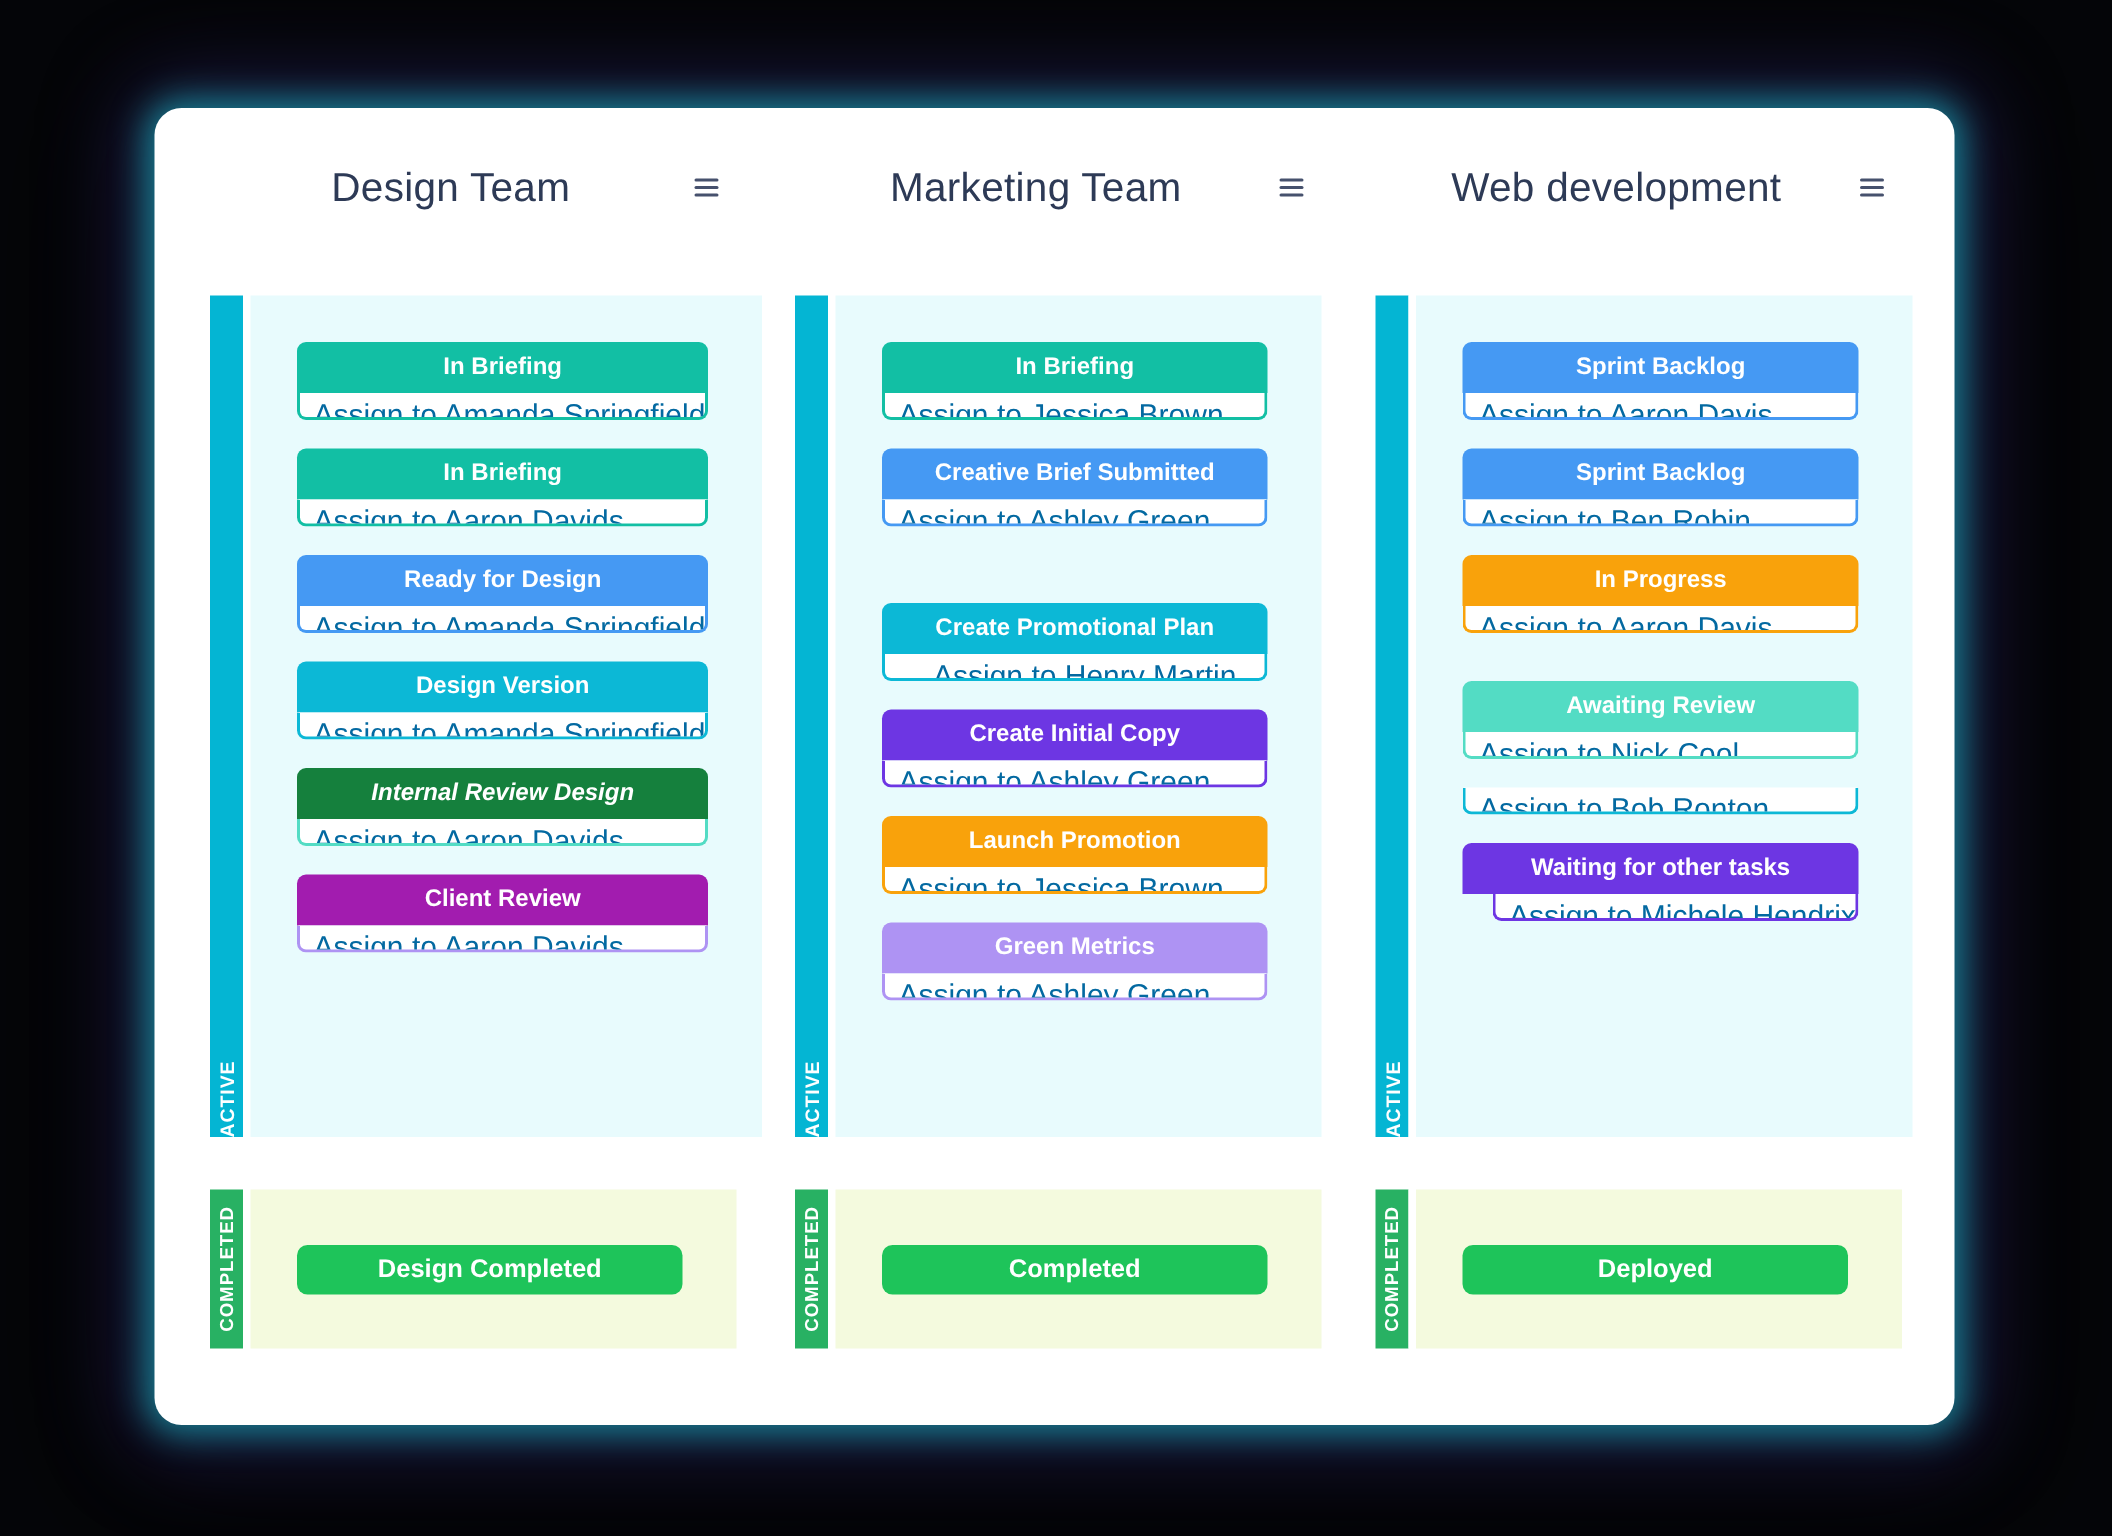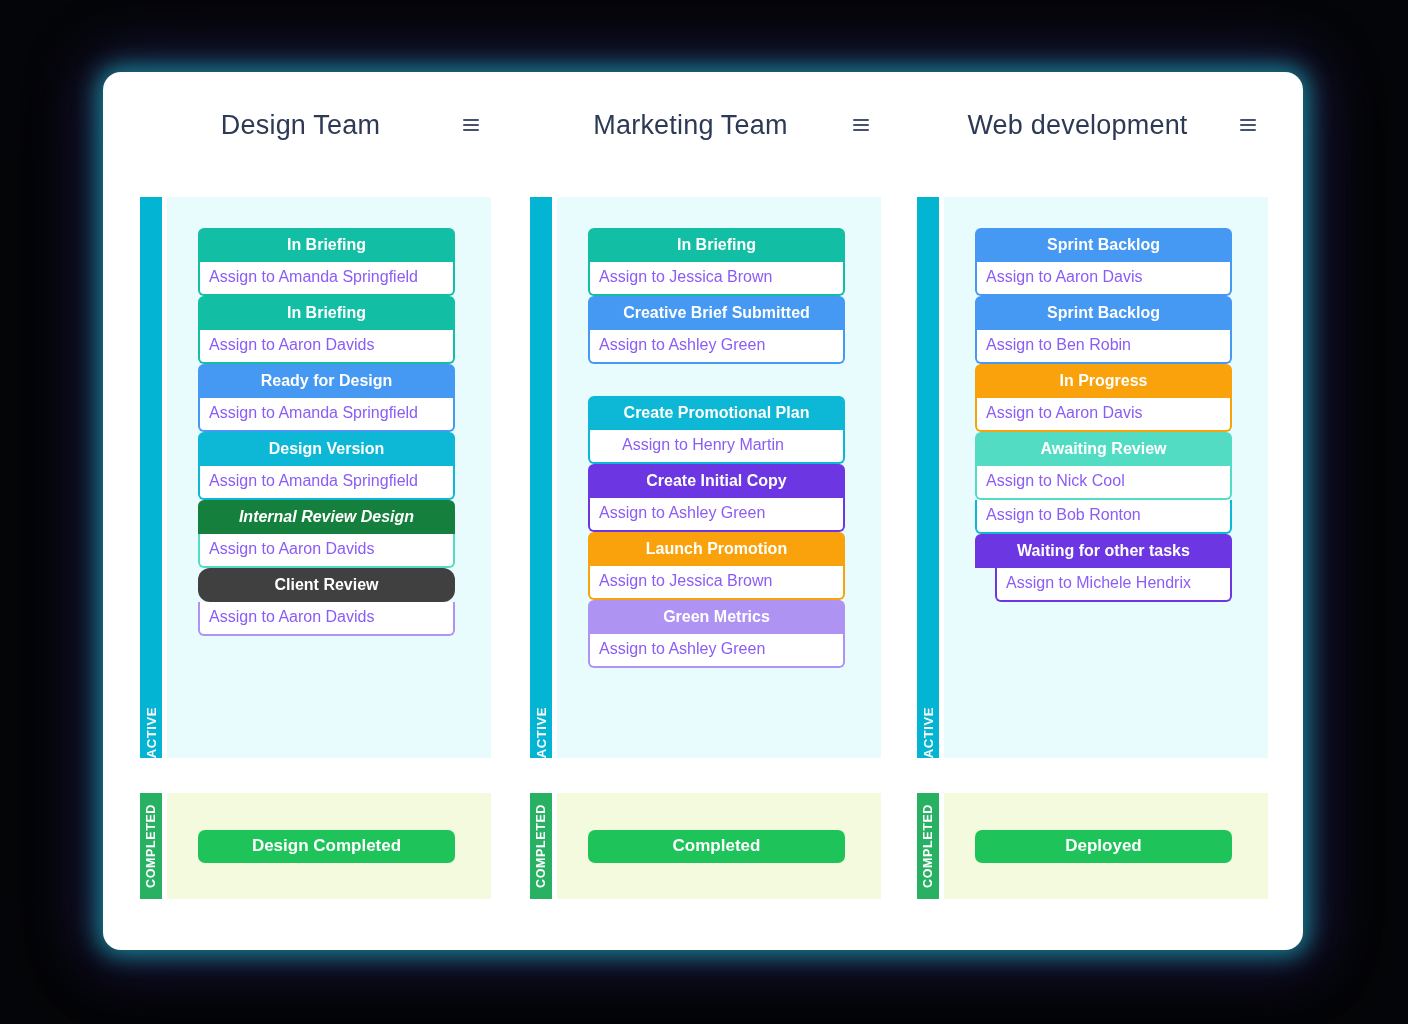--- a/index.html
+++ b/index.html
@@ -44,33 +44,33 @@
   .vlabel{
     writing-mode:vertical-rl;transform:rotate(180deg);
     color:#ffffff;font-weight:700;letter-spacing:0.6px;
   }
   .active-bar .vlabel{font-size:13px;padding-bottom:10px;}
   .completed-bar .vlabel{font-size:12.5px;}
 
   .cards-panel{
     flex:1;background:#e8fbfd;
     padding:31px 36px 0 31px;box-sizing:border-box;
-    display:flex;flex-direction:column;
+    display:flex;flex-direction:column;gap:19px;
   }
   .card{cursor:pointer;}
   .card-status{
     height:34px;line-height:34px;text-align:center;
     color:#ffffff;font-size:16px;font-weight:600;
     border-radius:6px 6px 0 0;
   }
   .card-assignee{
-    box-sizing:border-box;height:34px;line-height:30px;
+    box-sizing:border-box;height:18px;line-height:30px;
     background:#ffffff;border:2px solid;border-top:none;
     border-radius:0 0 6px 6px;
-    padding-left:9px;font-size:16px;color:#8b5cf6;
+    padding-left:9px;font-size:20px;color:#0369a1;
     white-space:nowrap;overflow:hidden;
   }
 
   .completed-panel{
     flex:1;background:#f4fade;display:flex;align-items:center;
     padding:0 36px 0 31px;box-sizing:border-box;
   }
   .completed-btn{
     flex:1;height:33px;border:none;border-radius:7px;
     background:#1ec45a;color:#ffffff;font-size:17px;font-weight:600;
@@ -112,21 +112,21 @@
         </div>
         <div class="card">
           <div class="card-status" style="background-color: rgb(12, 184, 214);">Design Version</div>
           <div class="card-assignee" style="border-color: rgb(12, 184, 214);">Assign to Amanda Springfield</div>
         </div>
         <div class="card">
           <div class="card-status" style="background-color: #15803d; font-style: italic;">Internal Review Design</div>
           <div class="card-assignee" style="border-color: rgb(83, 220, 196);">Assign to Aaron Davids</div>
         </div>
         <div class="card">
-          <div class="card-status" style="background-color: #404040; border-radius: 12px;">Client Review</div>
+          <div class="card-status" style="background-color: #a21caf;">Client Review</div>
           <div class="card-assignee" style="border-color: rgb(174, 147, 243);">Assign to Aaron Davids</div>
         </div>
       </div>
     </div>
 
     <div class="section completed-section">
       <div class="vbar completed-bar">
         <span class="vlabel">COMPLETED</span>
       </div>
       <div class="vgap"></div>
@@ -212,21 +212,21 @@
         </div>
         <div class="card">
           <div class="card-status" style="background-color: rgb(69, 153, 243);">Sprint Backlog</div>
           <div class="card-assignee" style="border-color: rgb(69, 153, 243);">Assign to Ben Robin</div>
         </div>
         <div class="card">
           <div class="card-status" style="background-color: rgb(249, 162, 11);">In Progress</div>
           <div class="card-assignee" style="border-color: rgb(249, 162, 11);">Assign to Aaron Davis</div>
         </div>
         <div class="card">
-          <div class="card-status" style="background-color: rgb(83, 220, 196);">Awaiting Review</div>
+          <div class="card-status" style="background-color: rgb(83, 220, 196); margin-top: 13px;">Awaiting Review</div>
           <div class="card-assignee" style="border-color: rgb(83, 220, 196);">Assign to Nick Cool</div>
         </div>
         <div class="card">
           <div class="card-assignee" style="border-color: rgb(12, 184, 214);">Assign to Bob Ronton</div>
         </div>
         <div class="card">
           <div class="card-status" style="background-color: rgb(109, 54, 227);">Waiting for other tasks</div>
           <div class="card-assignee" style="border-color: rgb(109, 54, 227); margin-left: 20px;">Assign to Michele Hendrix</div>
         </div>
       </div>

